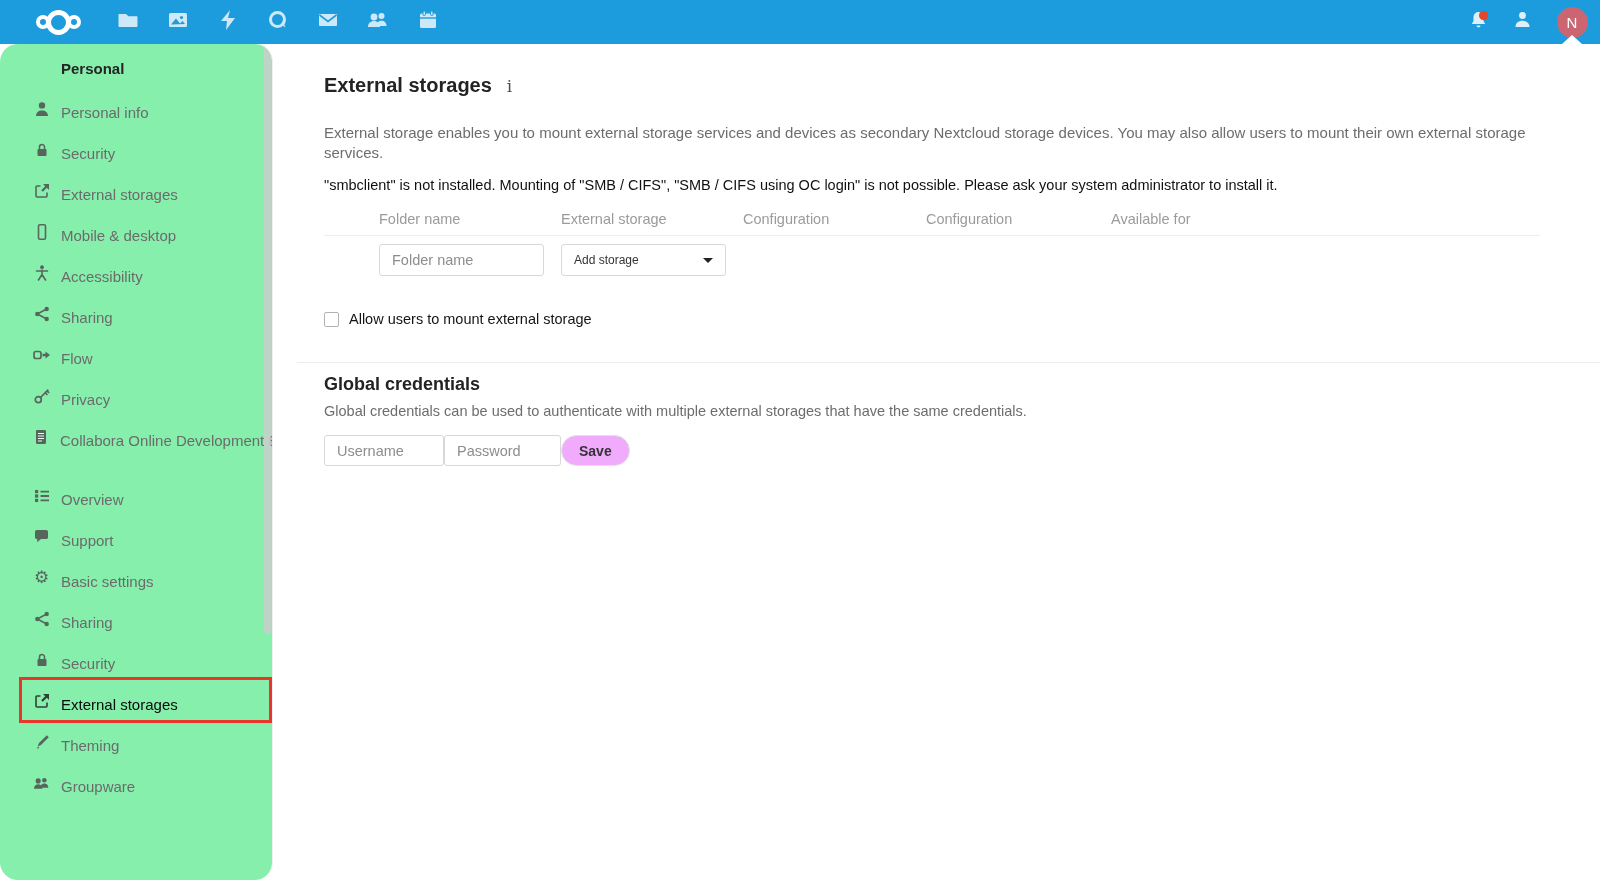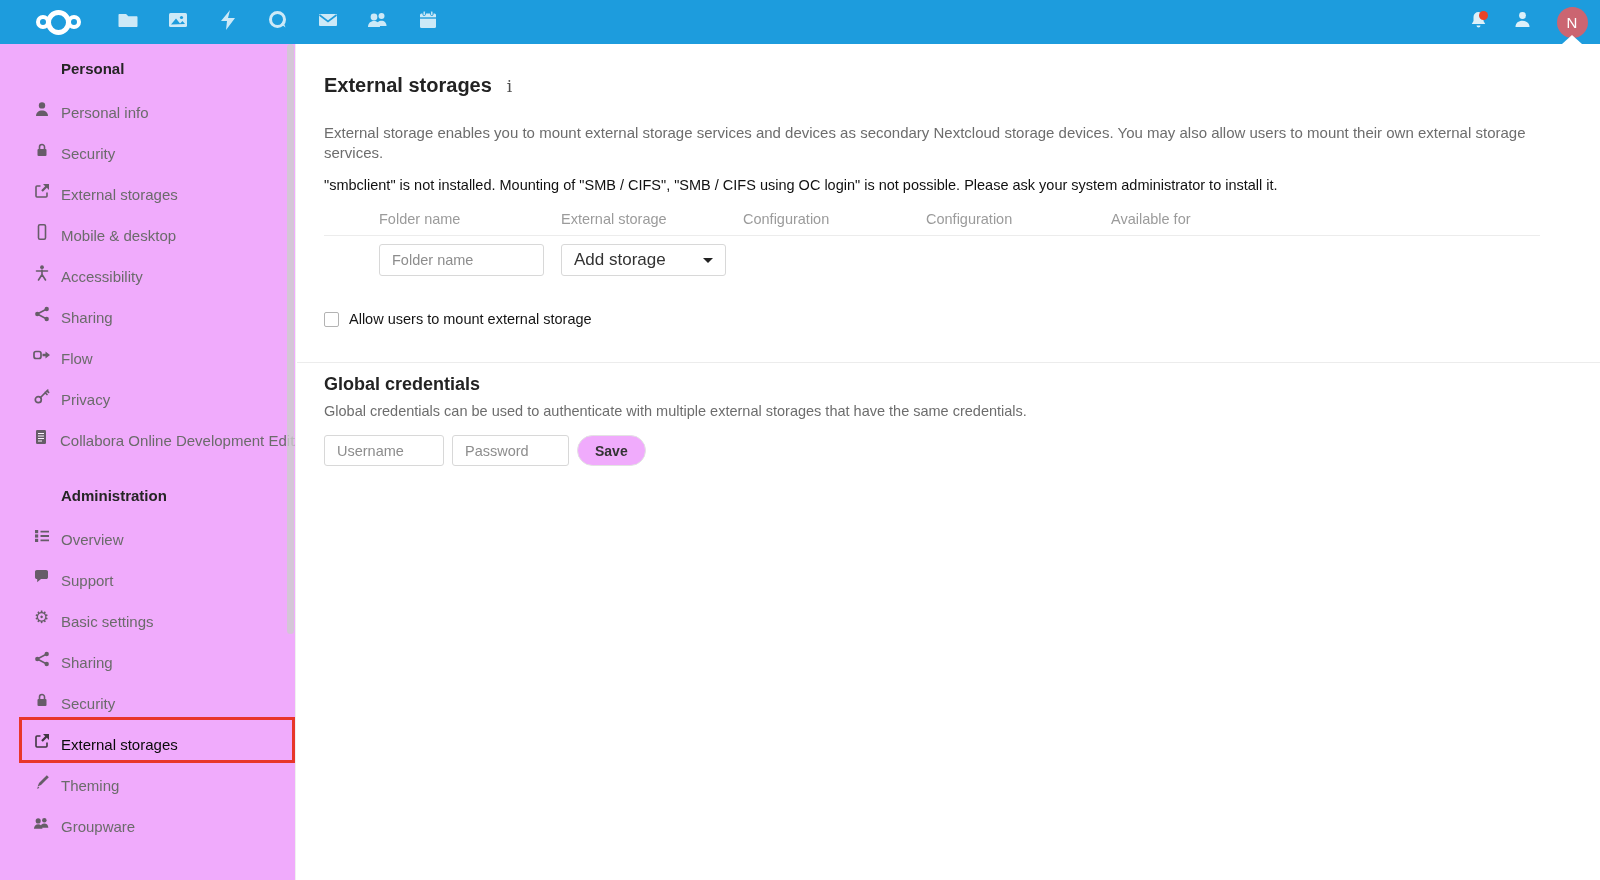--- a/index.html
+++ b/index.html
@@ -21,22 +21,22 @@
   .hdr-btn svg { opacity:.85; }
   .notif-dot { position:absolute; top:11px; right:12px; width:9px; height:9px; border-radius:50%; background:#eb4327; }
   .avatar-wrap { width:56px; height:44px; display:flex; align-items:center; justify-content:center; position:relative; cursor:pointer; }
   .avatar { width:31px; height:31px; border-radius:50%; background:#cb6571; color:#fff;
     display:flex; align-items:center; justify-content:center; font-size:15px; }
   .menu-pointer { position:absolute; bottom:0; left:50%; transform:translateX(-50%);
     width:0; height:0; border-left:10px solid transparent; border-right:10px solid transparent;
     border-bottom:9px solid #fff; }
 
   
-  .sidebar { position:absolute; top:44px; left:0; width:296px; bottom:0; background:#f0abfc;
-    border-right:1px solid #f0f0f0; overflow:hidden; }
+  .sidebar { position:absolute; top:44px; left:0; width:273px; bottom:0; background:#86efac;
+    border-right:1px solid #f0f0f0; overflow:hidden;border-radius:18px; }
   .nav { padding-top:4px; }
   .nav-caption { height:40px; display:flex; align-items:center; padding-left:61px;
     font-size:15px; font-weight:bold; color:#252525; }
   .nav-item { height:41px; display:flex; align-items:center; padding-left:33px; position:relative; cursor:pointer; }
   .nav-icon { width:17px; height:17px; display:flex; align-items:center; justify-content:center; margin-right:11px; opacity:.85; }
   .nav-label { font-size:15px; color:#6b6b6b; white-space:nowrap;margin-top:8px; }
   .nav-item.active .nav-label { color:#0a0a0a; }
   .nav-gap { height:18px; }
   .annotation-box { position:absolute; left:19px; right:0px; top:-3px; bottom:-2px;
     border:3px solid #e8362a; pointer-events:none; }
@@ -54,35 +54,35 @@
 
   .storage-table { margin-top:16px; }
   .thead { display:grid; grid-template-columns:55px 182px 182px 183px 185px auto;
     padding-bottom:8px; border-bottom:1px solid #ececec; }
   .th { font-size:14.5px; color:#9b9b9b; font-weight:normal; text-align:left; }
   .trow { display:grid; grid-template-columns:55px 182px 182px 183px 185px auto; padding:8px 0; }
   .text-input { height:32px; border:1px solid #d8d8d8; border-radius:3px; padding:0 12px;
     font-size:14.5px; color:#333; font-family:inherit; width:165px; background:#fff; }
   .text-input::placeholder { color:#8d8d8d; }
   .select-box { width:165px; height:32px; border:1px solid #d8d8d8; border-radius:3px; background:#fff;
-    display:flex; align-items:center; padding:0 12px; font-size:17px; color:#333;
+    display:flex; align-items:center; padding:0 12px; font-size:12px; color:#333;
     position:relative; cursor:pointer; }
   .caret { position:absolute; right:12px; top:50%; margin-top:-2px; width:0; height:0;
     border-left:5px solid transparent; border-right:5px solid transparent; border-top:5px solid #222; }
 
   .checkbox-row { margin-top:27px; display:flex; align-items:center; cursor:pointer; }
   .checkbox { width:15px; height:15px; border:1px solid #b3b3b3; border-radius:2px; background:#fff; margin-right:10px; }
   .checkbox-label { font-size:14.5px; color:#141414; }
 
   .section-divider { border:none; border-top:1px solid #ececec; margin:35px -60px 0 -27px; }
 
   h2.section-title { margin-top:11px; font-size:18px; color:#232323; }
   p.desc2 { margin-top:7px; font-size:14.5px; line-height:18px; color:#6d6d6d; }
   .cred-row { margin-top:15px; display:flex; align-items:center; }
-  .cred-row .text-input { width:120px; height:31px; margin-right:8px; }
+  .cred-row .text-input { width:120px; height:31px; margin-right:0; }
   .cred-row .text-input.pw { width:117px; }
   .save-btn { height:31px; padding:0 17px; border:1px solid #e3e3e3; border-radius:16px;
     background:#f0abfc; font-size:14px; font-weight:bold; color:#333; font-family:inherit; cursor:pointer; }
 </style>
 </head>
 <body>
 
 <div class="header">
   <div class="logo">
     <span class="c small"></span>
@@ -238,21 +238,20 @@
       <span class="nav-icon">
           <svg width="16" height="16" viewBox="0 0 16 16">
             <rect x="3" y="1" width="10" height="14" rx="1.2" fill="#4f4f4f"></rect>
             <path stroke="#fff" stroke-width="1.2" d="M5 4.5h6M5 7h6M5 9.5h6M5 12h4"></path>
           </svg>
         </span>
       <span class="nav-label">Collabora Online Development Edit...</span>
     </div>
 
     <div class="nav-gap"></div>
-    <div class="nav-caption">Administration</div>
 
     <div class="nav-item">
       <span class="nav-icon">
           <svg width="16" height="16" viewBox="0 0 16 16">
             <rect x="1" y="2" width="3.2" height="3.2" fill="#4f4f4f"></rect>
             <rect x="1" y="6.4" width="3.2" height="3.2" fill="#4f4f4f"></rect>
             <rect x="1" y="10.8" width="3.2" height="3.2" fill="#4f4f4f"></rect>
             <path stroke="#4f4f4f" stroke-width="1.8" d="M6.5 3.6h8.5M6.5 8h8.5M6.5 12.4h8.5"></path>
           </svg>
         </span>

